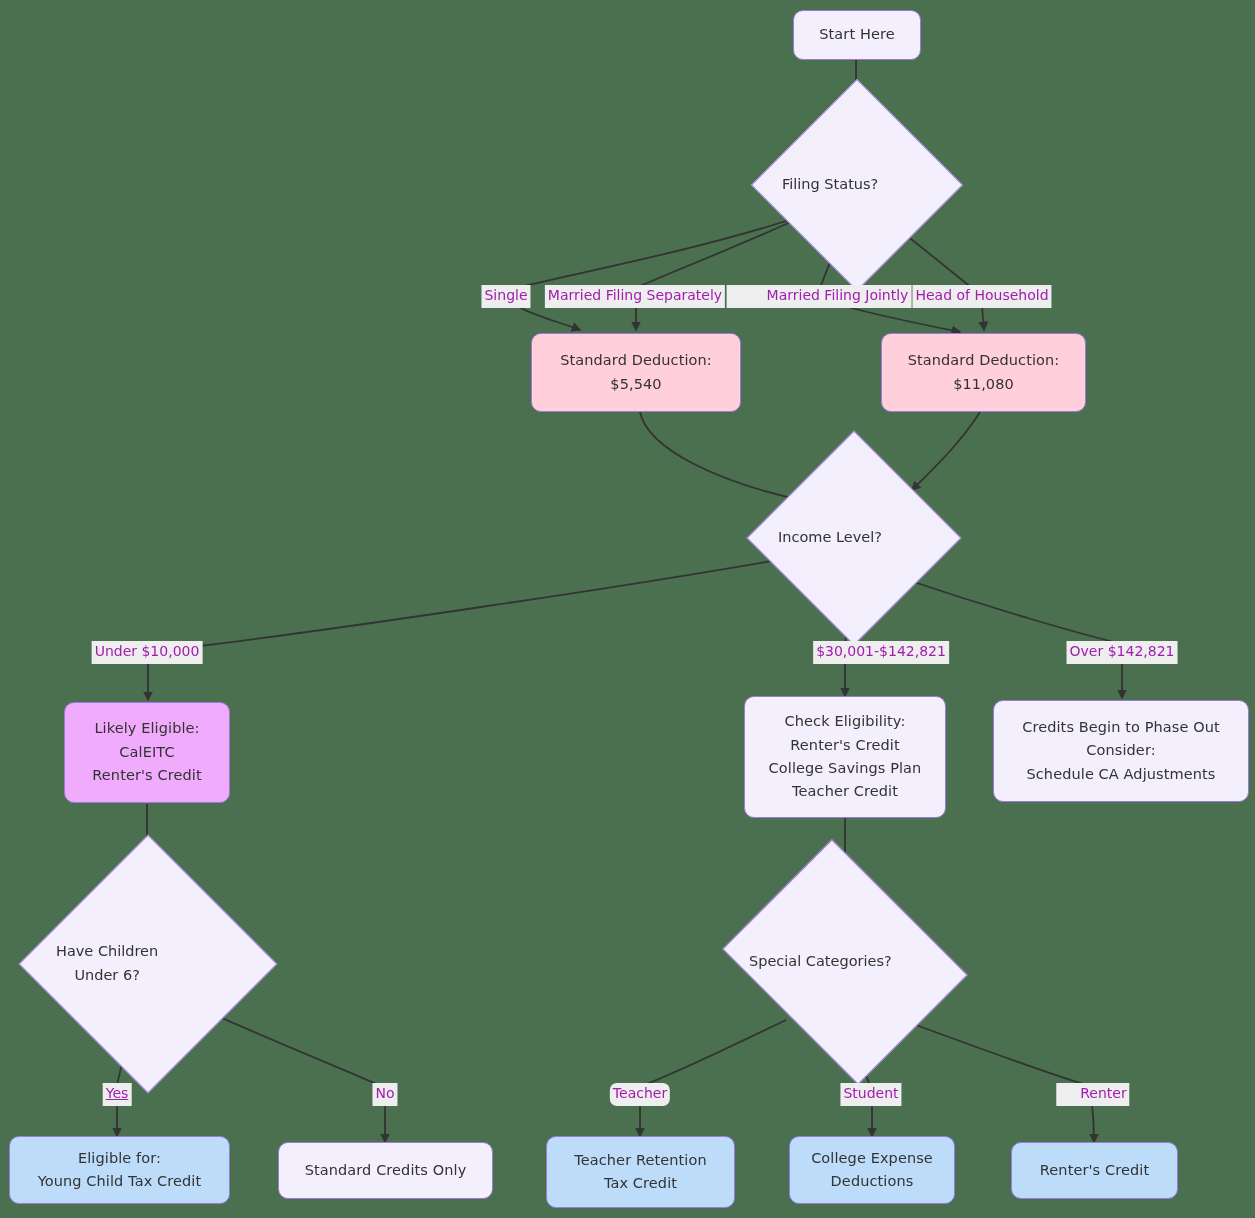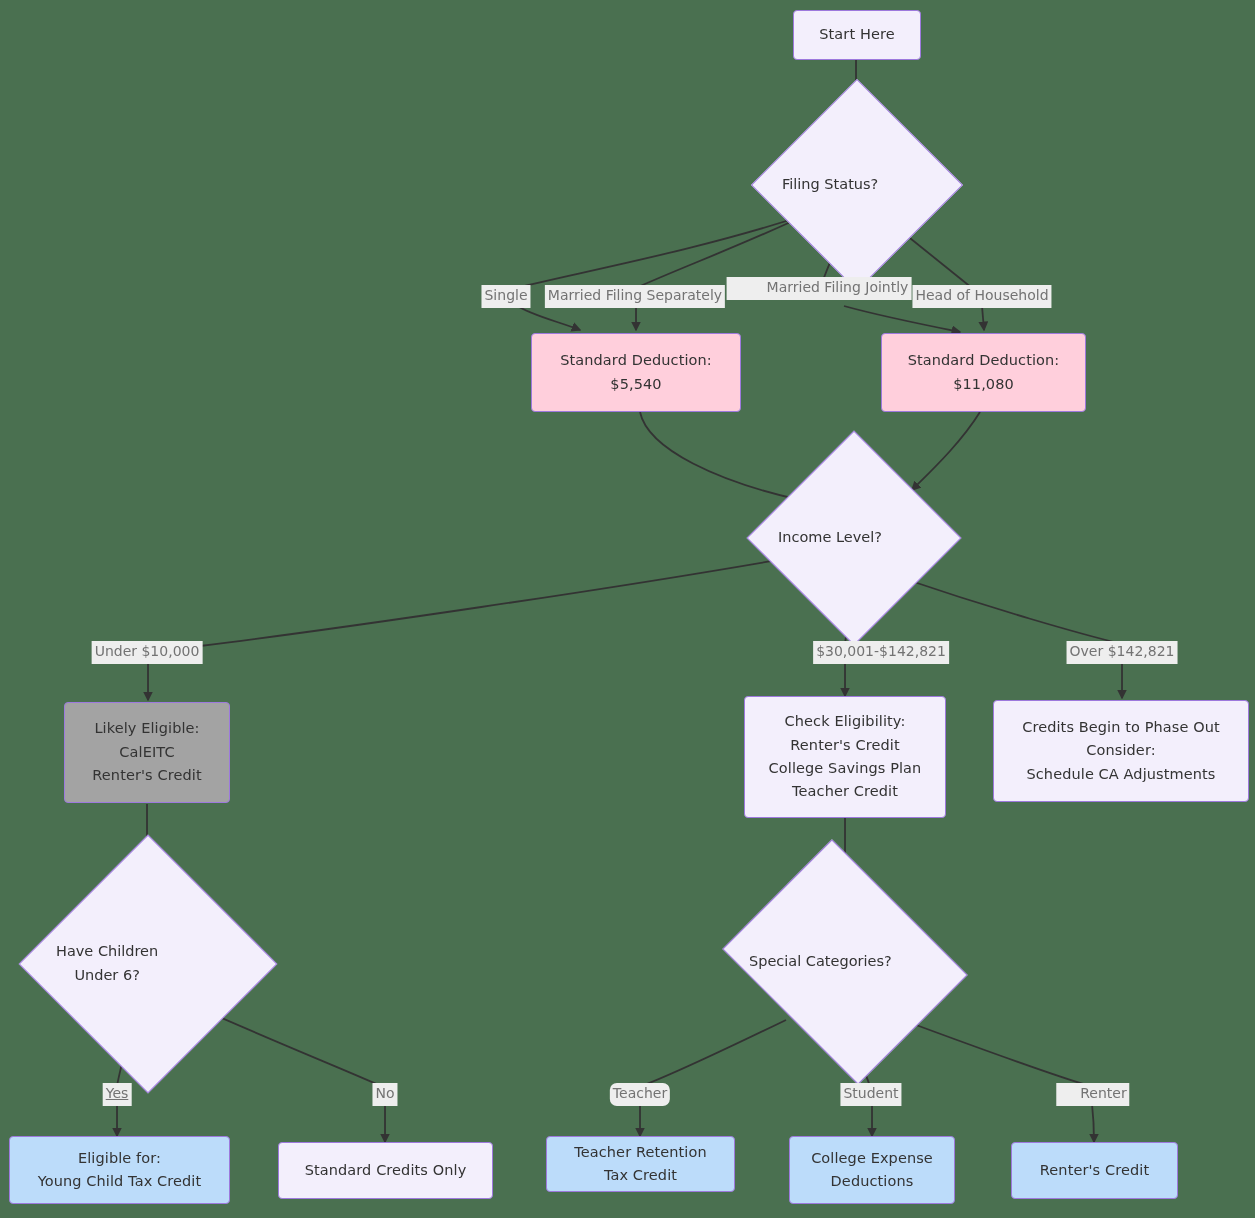--- a/index.html
+++ b/index.html
@@ -37,25 +37,25 @@
     display: flex;
     align-items: center;
     justify-content: center;
     text-align: center;
     color: #333333;
     font-size: 14.5px;
     line-height: 1.62;
     letter-spacing: 0.1px;
     white-space: pre-line;
     border: 1.6px solid #9d79dd;
-    border-radius: 4px;
+    border-radius: 10px;
   }
   .fill-lavender { background: #f3effc; }
   .fill-pink     { background: #ffcfdc; }
-  .fill-green    { background: #a3a3a3; }
+  .fill-green    { background: #f0abfc; }
   .fill-blue     { background: #bcdcfa; }
 
   
   .diamond {
     position: absolute;
     display: flex;
     align-items: center;
     justify-content: flex-start;
   }
   .diamond .shape {
@@ -76,21 +76,21 @@
     font-size: 14.5px;
     line-height: 1.62;
     text-align: center;
     white-space: pre-line;
   }
 
   
   .edge-label {
     position: absolute;
     background: #eeeeee;
-    color: #737373;
+    color: #a21caf;
     font-size: 14px;
     line-height: 1.25;
     padding: 2px 3px 3px 3px;
     white-space: nowrap;
     transform: translateX(-50%);
     box-sizing: border-box;
   }
 </style>
 </head>
 <body>
@@ -208,21 +208,21 @@
 
   <div class="node fill-lavender" style="left:278px; top:1142px; width:215px; height:57px;">
     <span>Standard Credits Only</span>
   </div>
 
   <div class="node fill-blue" style="left:9px; top:1136px; width:221px; height:68px;">
     <span>Eligible for:
 Young Child Tax Credit</span>
   </div>
 
-  <div class="node fill-blue" style="left:546px; top:1136px; width:189px; height:56px;">
+  <div class="node fill-blue" style="left:546px; top:1136px; width:189px; height:72px;">
     <span>Teacher Retention
 Tax Credit</span>
   </div>
 
   <div class="node fill-blue" style="left:789px; top:1136px; width:166px; height:68px;">
     <span>College Expense
 Deductions</span>
   </div>
 
   <div class="node fill-blue" style="left:1011px; top:1142px; width:167px; height:57px;">
@@ -230,21 +230,21 @@
   </div>
 
   <div class="edge-label" style="left:506px; top:285px;">
     <span>Single</span>
   </div>
 
   <div class="edge-label" style="left:635px; top:285px;">
     <span>Married Filing Separately</span>
   </div>
 
-  <div class="edge-label" style="left:819px; top:277px;padding-left:40px;">
+  <div class="edge-label" style="left:819px; top:285px;padding-left:40px;">
     <span>Married Filing Jointly</span>
   </div>
 
   <div class="edge-label" style="left:982px; top:285px;">
     <span>Head of Household</span>
   </div>
 
   <div class="edge-label" style="left:147px; top:641px;">
     <span>Under $10,000</span>
   </div>

